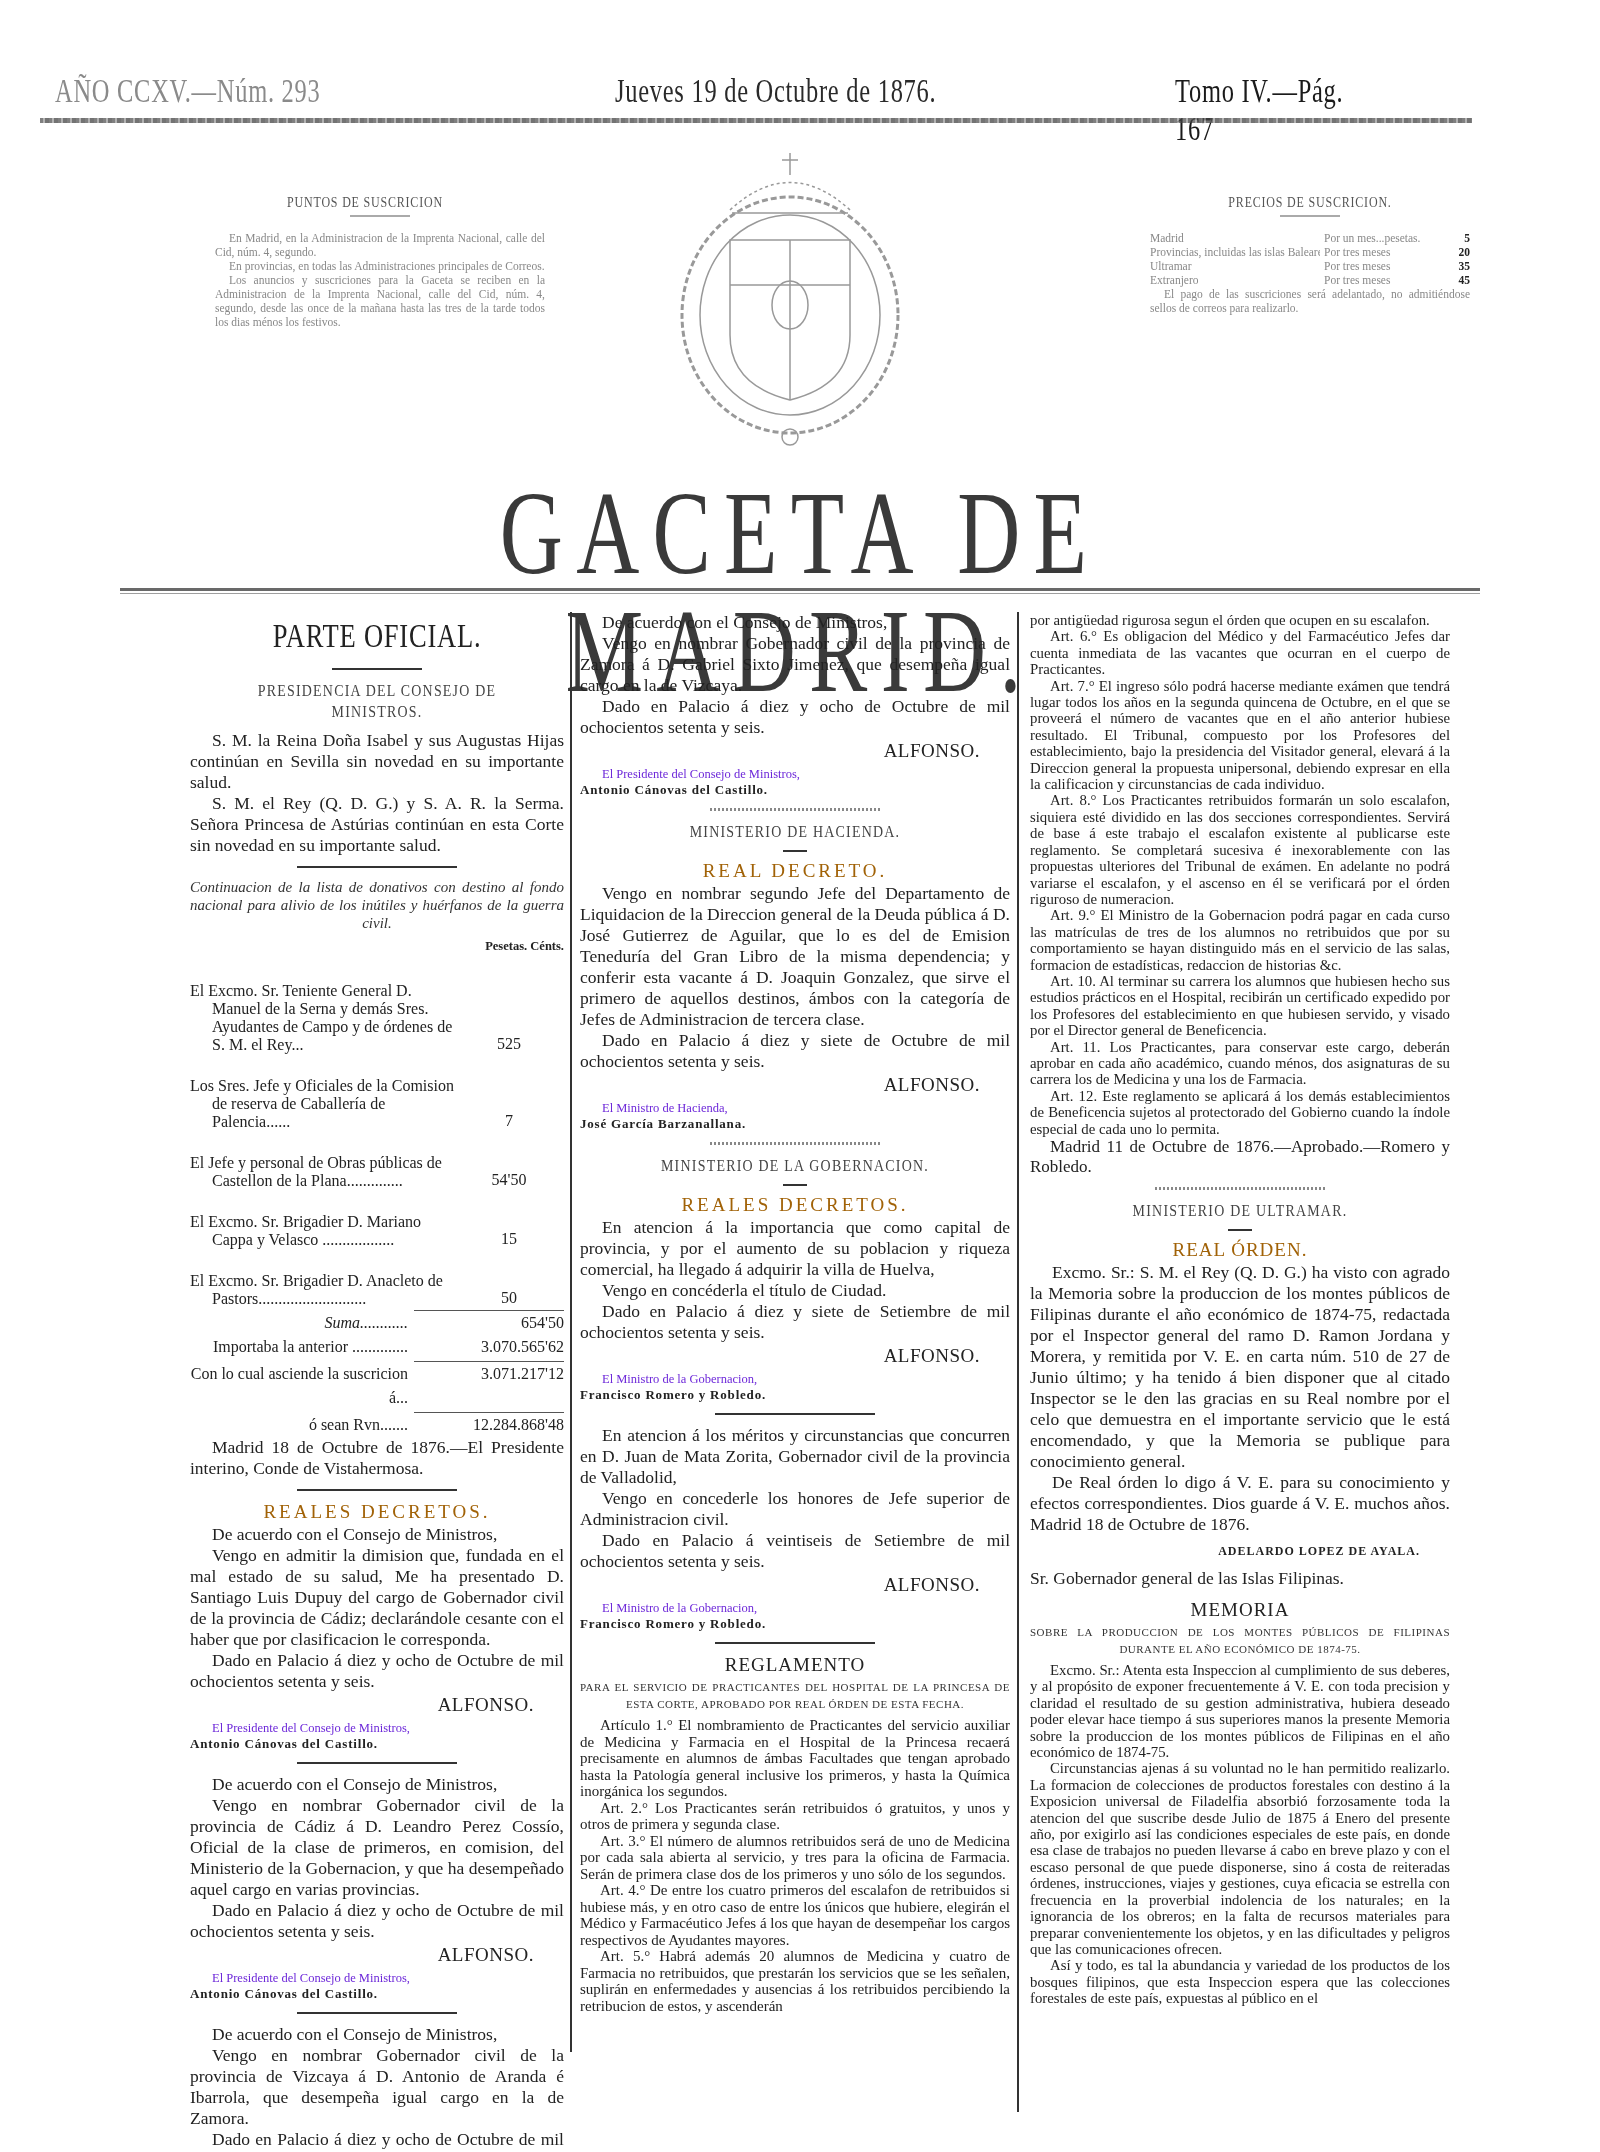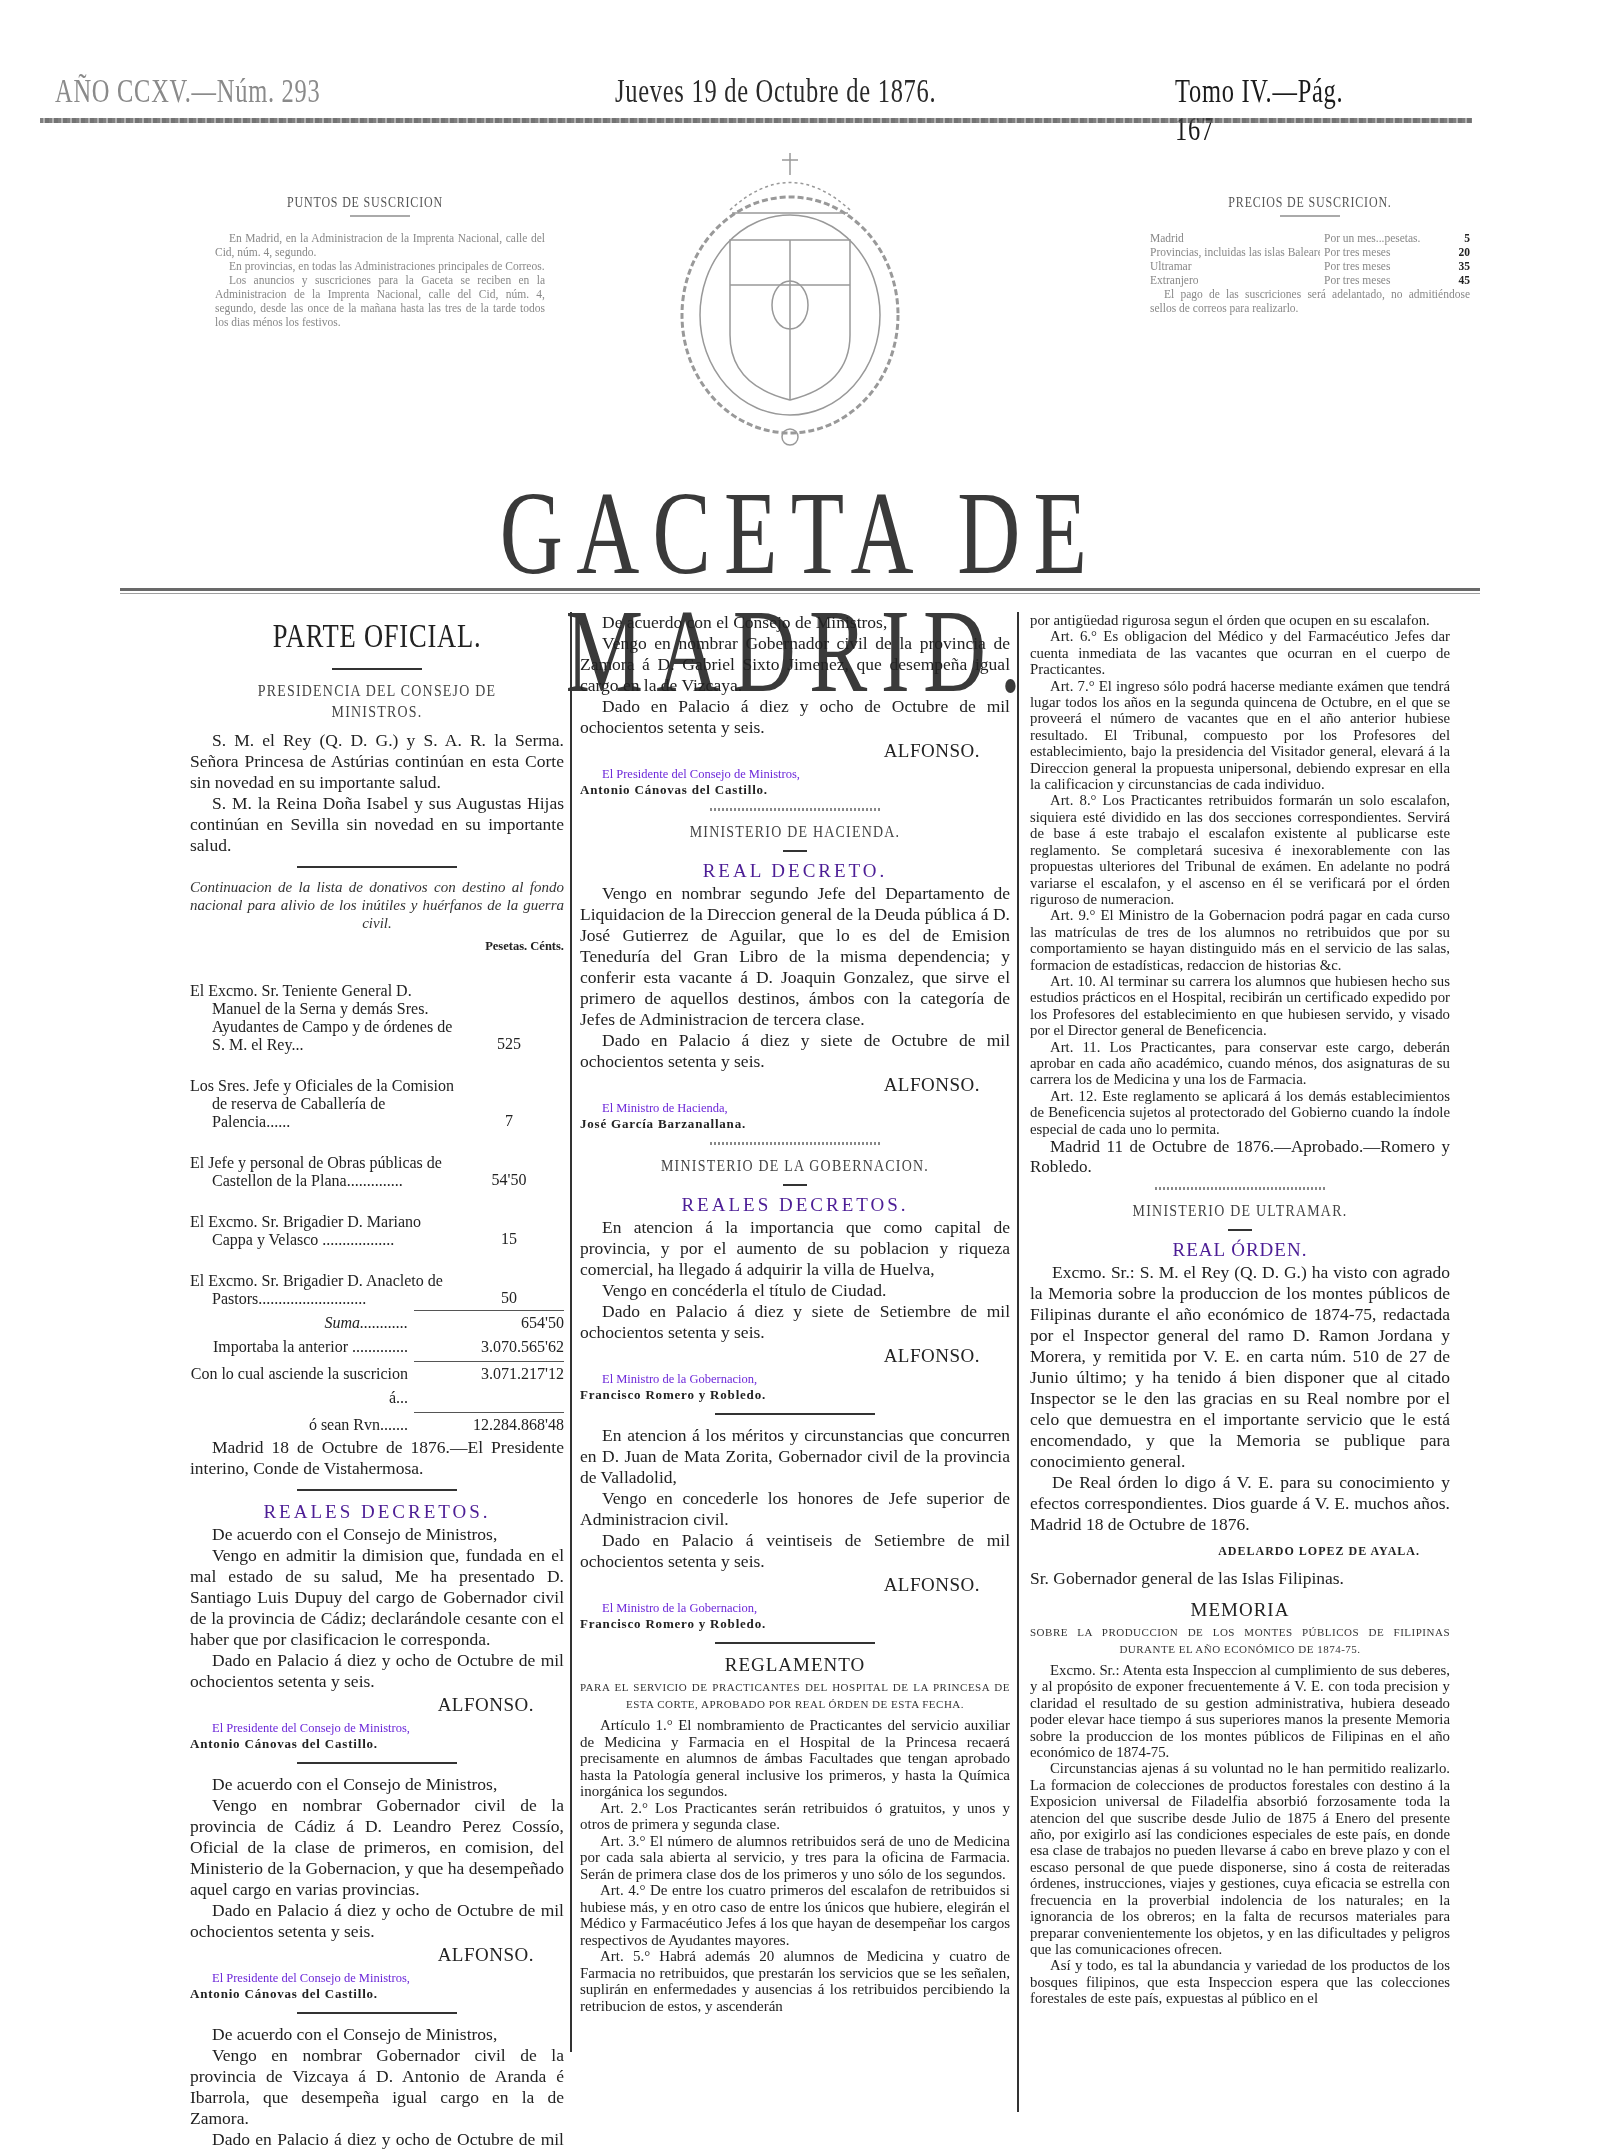--- a/index.html
+++ b/index.html
@@ -35,21 +35,21 @@
   .col2 { left: 580px; width: 430px; }
   .col3 { left: 1030px; width: 420px; font-size: 14.8px; line-height: 16.4px; }
   .vline { position: absolute; top: 612px; width: 2px; background: #333; }
   .vl1 { left: 570px; height: 1440px; }
   .vl2 { left: 1017px; height: 1500px; }
 
   p { text-align: justify; }
   .ind { text-indent: 22px; }
   .h-parte { font-size: 34px; line-height: 44px; text-align: center; letter-spacing: 1px; transform: scaleX(0.78); margin: 2px 0 6px; }
   .h-ministry { font-size: 17px; text-align: center; letter-spacing: 1.5px; color: #444; transform: scaleX(0.82); margin: 8px 0; }
-  .h-decreto { font-size: 19px; text-align: center; letter-spacing: 3px; color: #4c1d95; margin: 6px 0 2px; }
+  .h-decreto { font-size: 19px; text-align: center; letter-spacing: 3px; color: #a16207; margin: 6px 0 2px; }
   .h-reglamento { font-size: 19px; text-align: center; letter-spacing: 1px; margin: 6px 0 4px; }
   .smallcaps-center { font-size: 11px; line-height: 17px; letter-spacing: .5px; text-align: justify; text-align-last: center; font-weight: normal; color: #333; margin-bottom: 4px; }
   .rule-short { width: 160px; height: 2px; background: #333; margin: 10px auto; }
   .rule-tiny { width: 24px; height: 2px; background: #333; margin: 4px auto 8px; }
   .orn { width: 170px; height: 3px; margin: 10px auto; background: repeating-linear-gradient(90deg,#888 0 2px,transparent 2px 4px); }
   .sig { font-size: 19px; text-align: right; padding-right: 30px; margin: 2px 0 6px; letter-spacing: .5px; }
   .min-title { font-size: 12.5px; line-height: 15px; padding-left: 22px; color: #6d28d9; }
   .min-name { font-size: 13px; line-height: 16px; font-weight: bold; letter-spacing: .8px; color: #222; }
   .italic-note { font-style: italic; font-size: 15px; line-height: 18px; text-align: justify; text-align-last: center; color: #333; }
   .don-head { font-size: 12.5px; font-weight: bold; text-align: right; margin: 4px 0 2px; }
@@ -128,22 +128,22 @@
 <div class="title-big">GACETA DE MADRID.</div>
 <div class="rule-title"></div>
 
 <div class="vline vl1"></div>
 <div class="vline vl2"></div>
 
 <div class="col col1">
   <div class="h-parte">PARTE OFICIAL.</div>
   <div class="rule-short" style="width:90px"></div>
   <div class="h-ministry">PRESIDENCIA DEL CONSEJO DE MINISTROS.</div>
+  <p class="ind">S. M. la Reina Doña Isabel y sus Augustas Hijas continúan en Sevilla sin novedad en su importante salud.</p>
   <p class="ind">S. M. el Rey (Q. D. G.) y S. A. R. la Serma. Señora Princesa de Astúrias continúan en esta Corte sin novedad en su importante salud.</p>
-  <p class="ind">S. M. la Reina Doña Isabel y sus Augustas Hijas continúan en Sevilla sin novedad en su importante salud.</p>
   <div class="rule-short"></div>
   <p class="italic-note">Continuacion de la lista de donativos con destino al fondo nacional para alivio de los inútiles y huérfanos de la guerra civil.</p>
   <div class="don-head">Pesetas. Cénts.</div>
   <div class="don-row">
       <span class="dt">El Excmo. Sr. Teniente General D. Manuel de la Serna y demás Sres. Ayudantes de Campo y de órdenes de S. M. el Rey...</span>
       <span class="dv">525</span>
     </div>
   <div class="don-row">
       <span class="dt">Los Sres. Jefe y Oficiales de la Comision de reserva de Caballería de Palencia......</span>
       <span class="dv">7</span>

